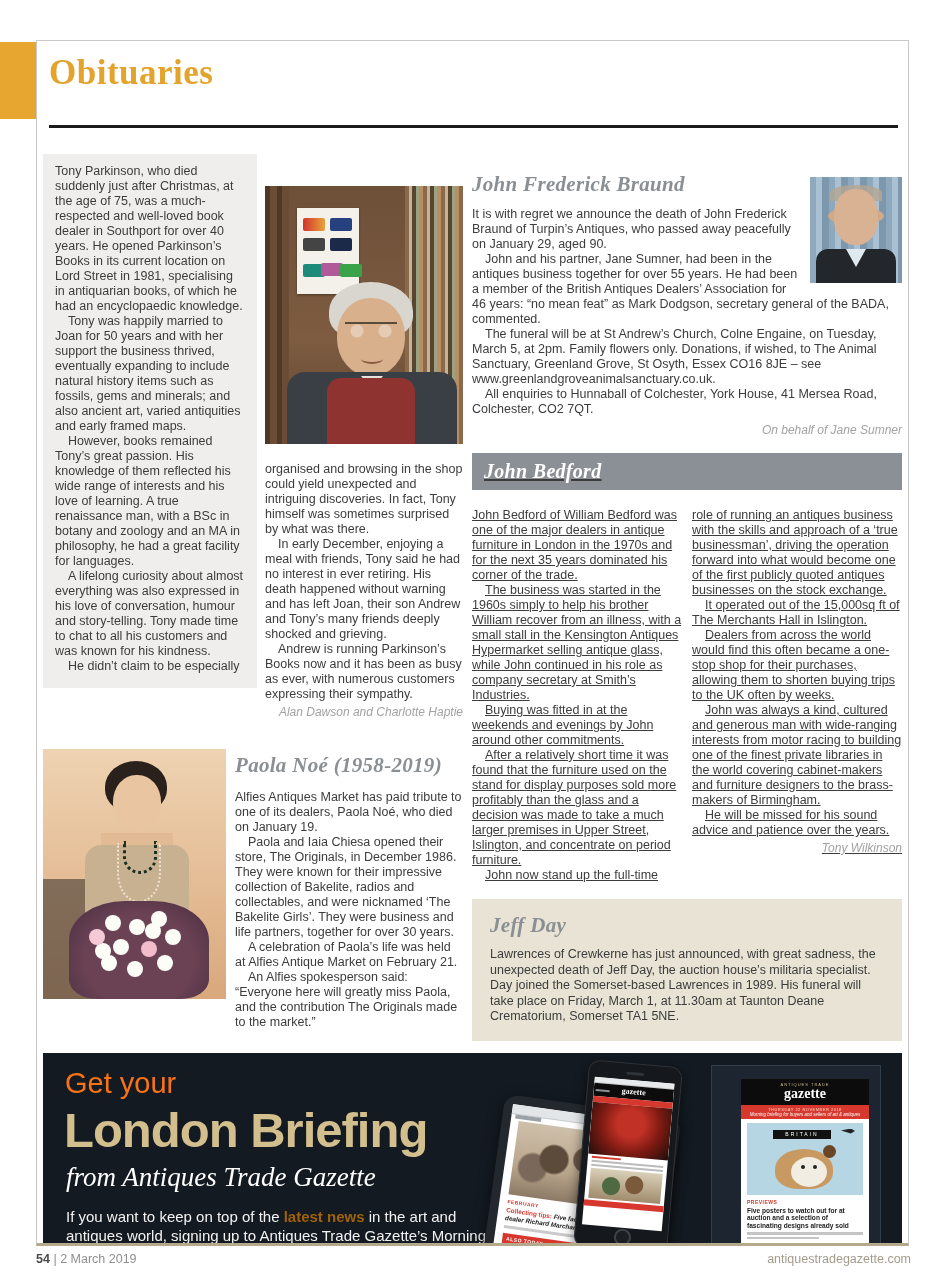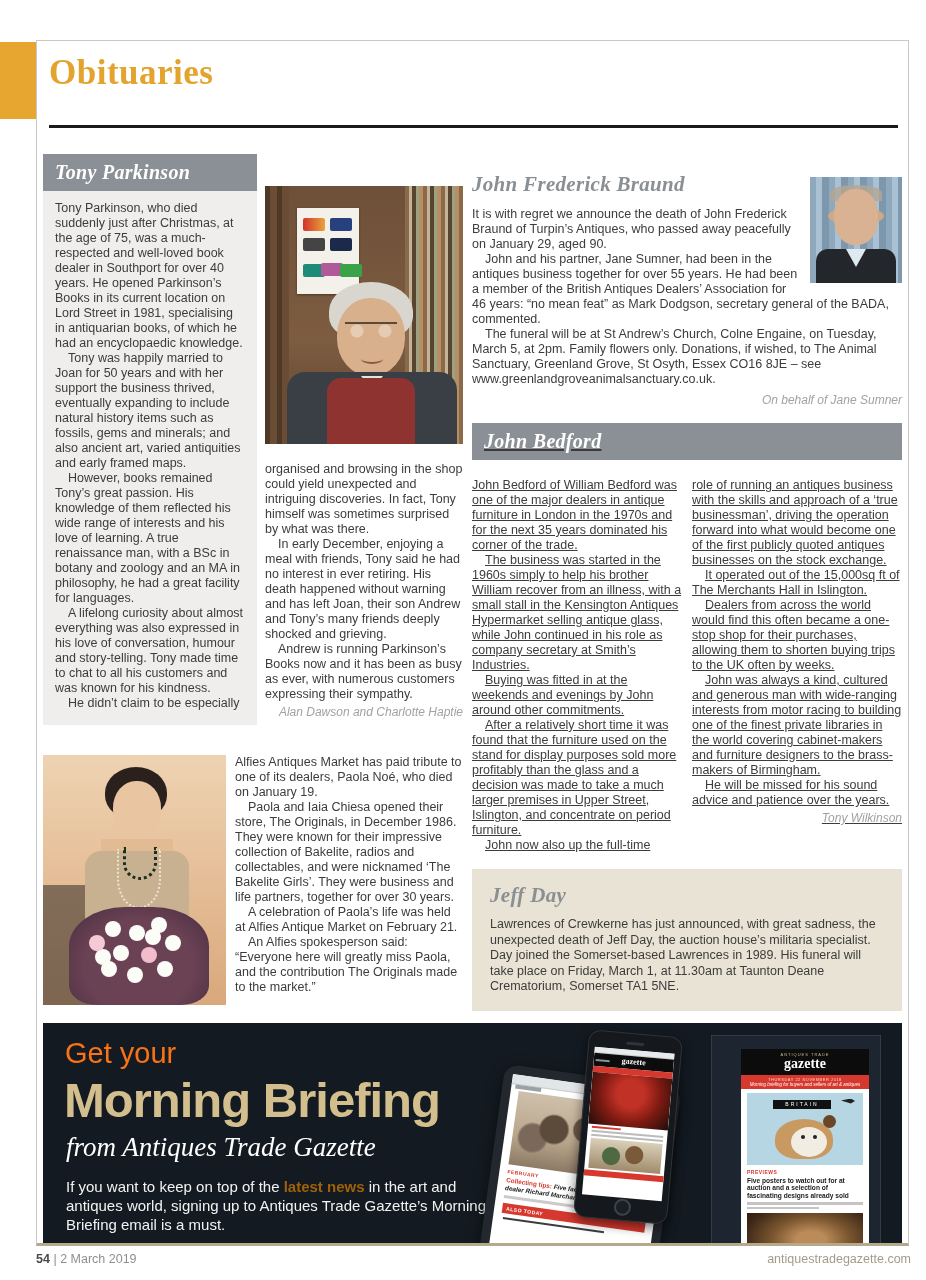--- a/index.html
+++ b/index.html
@@ -202,21 +202,20 @@
 
   <div class="masthead-title">Obituaries</div>
   <div class="black-rule"></div>
 
   <div class="cols">
 
     <div class="col-left">
 
       <div class="tony-grid">
         <div class="tony-a">
-          <div class="bar-header">Tony Parkinson</div>
           <div class="panel bodytext">
               <p>Tony Parkinson, who died suddenly just after Christmas, at the age of 75, was a much-respected and well-loved book dealer in Southport for over 40 years. He opened Parkinson’s Books in its current location on Lord Street in 1981, specialising in antiquarian books, of which he had an encyclopaedic knowledge.</p>
               <p>Tony was happily married to Joan for 50 years and with her support the business thrived, eventually expanding to include natural history items such as fossils, gems and minerals; and also ancient art, varied antiquities and early framed maps.</p>
               <p>However, books remained Tony’s great passion. His knowledge of them reflected his wide range of interests and his love of learning. A true renaissance man, with a BSc in botany and zoology and an MA in philosophy, he had a great facility for languages.</p>
               <p>A lifelong curiosity about almost everything was also expressed in his love of conversation, humour and story-telling. Tony made time to chat to all his customers and was known for his kindness.</p>
               <p>He didn’t claim to be especially</p>
             </div>
         </div>
         <div class="tony-b">
           <div class="photo photo-tony">
@@ -254,20 +253,21 @@
           <div class="pp-hair"></div>
           <div class="pp-face"></div>
           <div class="pp-neck"></div>
           <div class="pp-top"></div>
           <div class="pp-beads"></div>
           <div class="pp-pearls"></div>
           <div class="pp-wrap"></div>
           <div class="pp-daisy"></div>
         </div>
         <div class="paola-text">
+          <div class="gray-title">Paola Noé (1958-2019)</div>
           <div class="bodytext">
               <p>Alfies Antiques Market has paid tribute to one of its dealers, Paola Noé, who died on January 19.</p>
               <p>Paola and Iaia Chiesa opened their store, The Originals, in December 1986. They were known for their impressive collection of Bakelite, radios and collectables, and were nicknamed ‘The Bakelite Girls’. They were business and life partners, together for over 30 years.</p>
               <p>A celebration of Paola’s life was held at Alfies Antique Market on February 21.</p>
               <p>An Alfies spokesperson said: “Everyone here will greatly miss Paola, and the contribution The Originals made to the market.”</p>
             </div>
         </div>
       </div>
 
     </div>
@@ -280,33 +280,34 @@
           <div class="jb-ears"></div>
           <div class="jb-hair"></div>
           <div class="jb-face"></div>
           <div class="jb-suit"></div>
           <div class="jb-shirt"></div>
         </div>
         <div class="bodytext">
             <p>It is with regret we announce the death of John Frederick Braund of Turpin’s Antiques, who passed away peacefully on January 29, aged 90.</p>
             <p>John and his partner, Jane Sumner, had been in the antiques business together for over 55 years. He had been a member of the British Antiques Dealers’ Association for 46 years: “no mean feat” as Mark Dodgson, secretary general of the BADA, commented.</p>
             <p>The funeral will be at St Andrew’s Church, Colne Engaine, on Tuesday, March 5, at 2pm. Family flowers only. Donations, if wished, to The Animal Sanctuary, Greenland Grove, St Osyth, Essex CO16 8JE – see www.greenlandgroveanimalsanctuary.co.uk.</p>
+            <p>All enquiries to Hunnaball of Colchester, York House, 41 Mersea Road, Colchester, CO2 7QT.</p>
           </div>
         <div class="byline">On behalf of Jane Sumner</div>
       </div>
 
       <div class="bedford">
         <div class="bar-header">John Bedford</div>
         <div class="bedford-cols">
           <div class="bodytext">
               <p>John Bedford of William Bedford was one of the major dealers in antique furniture in London in the 1970s and for the next 35 years dominated his corner of the trade.</p>
               <p>The business was started in the 1960s simply to help his brother William recover from an illness, with a small stall in the Kensington Antiques Hypermarket selling antique glass, while John continued in his role as company secretary at Smith’s Industries.</p>
               <p>Buying was fitted in at the weekends and evenings by John around other commitments.</p>
               <p>After a relatively short time it was found that the furniture used on the stand for display purposes sold more profitably than the glass and a decision was made to take a much larger premises in Upper Street, Islington, and concentrate on period furniture.</p>
-              <p>John now also up the full-time</p>
+              <p>John now stand up the full-time</p>
             </div>
           <div>
             <div class="bodytext">
                 <p>role of running an antiques business with the skills and approach of a ‘true businessman’, driving the operation forward into what would become one of the first publicly quoted antiques businesses on the stock exchange.</p>
                 <p>It operated out of the 15,000sq ft of The Merchants Hall in Islington.</p>
                 <p>Dealers from across the world would find this often became a one-stop shop for their purchases, allowing them to shorten buying trips to the UK often by weeks.</p>
                 <p>John was always a kind, cultured and generous man with wide-ranging interests from motor racing to building one of the finest private libraries in the world covering cabinet-makers and furniture designers to the brass-makers of Birmingham.</p>
                 <p>He will be missed for his sound advice and patience over the years.</p>
               </div>
             <div class="byline">Tony Wilkinson</div>
@@ -319,21 +320,21 @@
         <div class="bodytext">
           <p>Lawrences of Crewkerne has just announced, with great sadness, the unexpected death of Jeff Day, the auction house’s militaria specialist. Day joined the Somerset-based Lawrences in 1989. His funeral will take place on Friday, March 1, at 11.30am at Taunton Deane Crematorium, Somerset TA1 5NE.</p>
         </div>
       </div>
 
     </div>
   </div>
 
   <div class="ad">
     <div class="ad-kicker">Get your</div>
-    <div class="ad-title">Morning Briefing</div>
+    <div class="ad-title">London Briefing</div>
     <div class="ad-sub">from Antiques Trade Gazette</div>
     <div class="ad-p"><span>If you want to keep on top of the </span><b>latest news</b><span> in the art and antiques world, signing up to Antiques Trade Gazette’s Morning Briefing email is a must.</span></div>
 
     <div class="tablet">
       <div class="tab-screen">
         <div class="tab-toolbar"><i></i></div>
         <div class="tab-photo"></div>
         <div class="tab-cat">FEBRUARY</div>
         <div class="tab-h"><span class="r">Collecting tips:</span><span class="it"> Five facts from Kensington dealer Richard Marchant</span></div>
         <div class="tab-line"></div>

